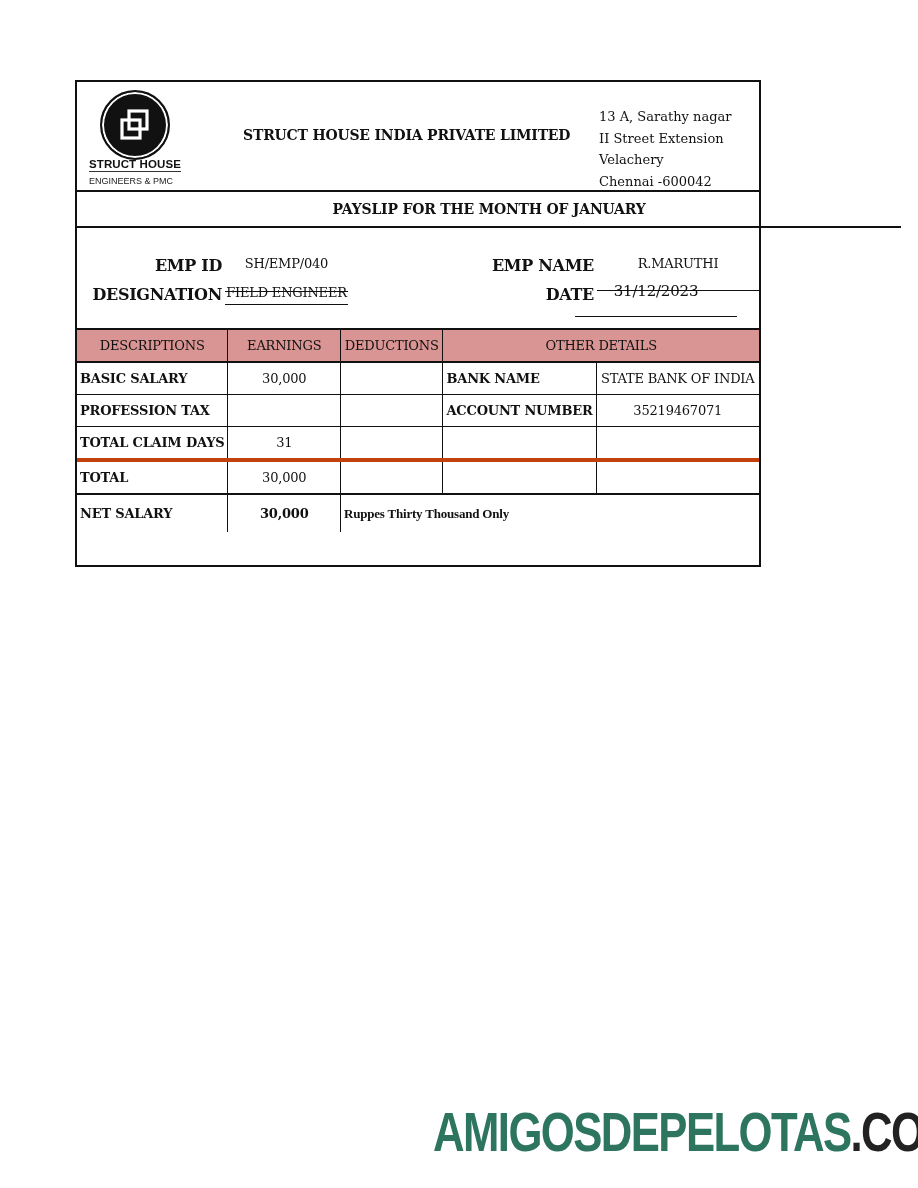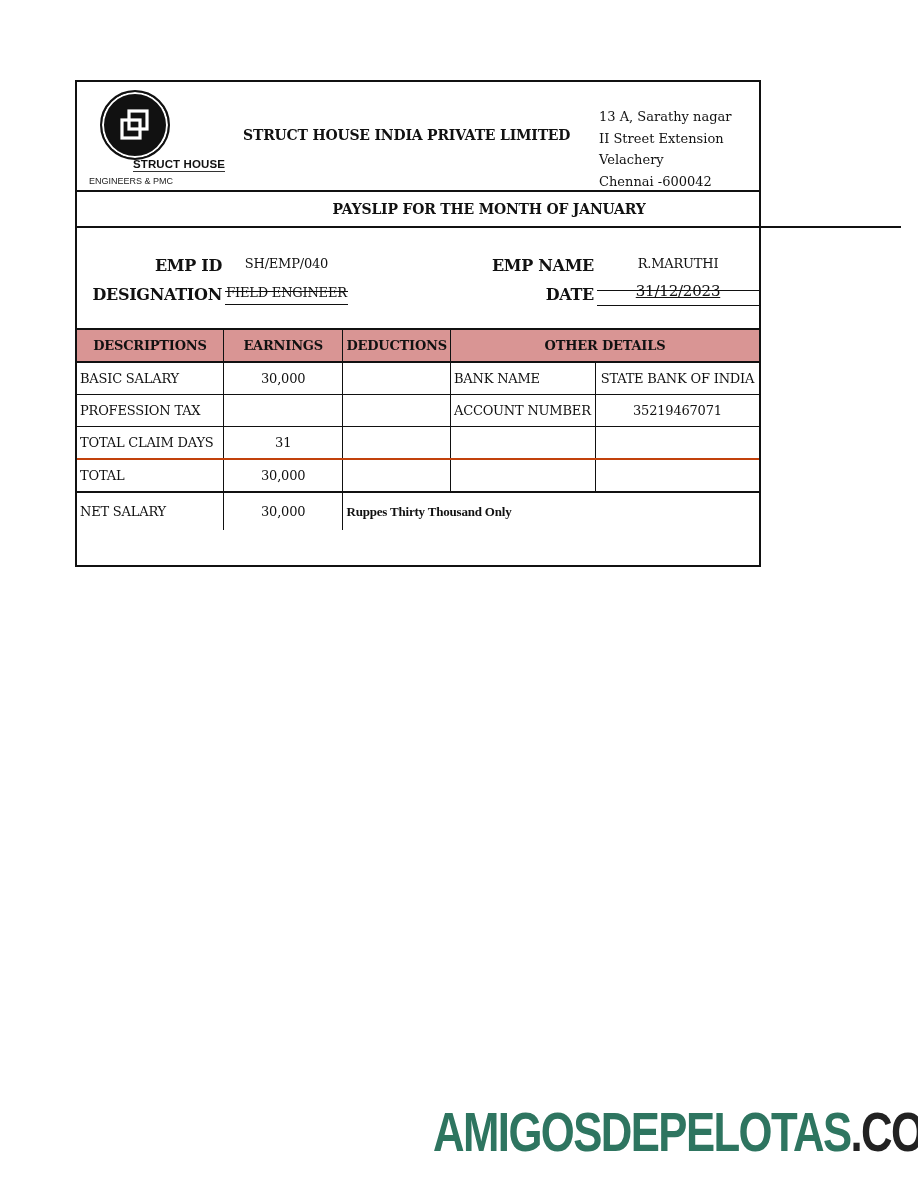--- a/index.html
+++ b/index.html
@@ -9,45 +9,45 @@
     .slip { position: absolute; left: 75px; top: 80px; width: 682px; height: 483px;
             border: 2px solid #111; box-sizing: content-box; }
 
     
     .hdr { position: absolute; left: 0; top: 0; width: 682px; height: 108px; border-bottom: 2px solid #111; }
     .logo { position: absolute; left: 10px; top: 8px; width: 110px; height: 96px; }
     .logo-circle { position: absolute; left: 13px; top: 0; width: 66px; height: 66px; border-radius: 50%;
                    background: #111; border: 2px solid #111; box-shadow: inset 0 0 0 2px #fff, inset 0 0 0 4px #111; }
     .logo-circle svg { position: absolute; left: 16px; top: 16px; }
     .logo-name { position: absolute; left: 2px; top: 68px; width: 92px; font-family: "Liberation Sans", sans-serif;
-                 font-weight: bold; font-size: 11.5px; letter-spacing: 0.1px; border-bottom: 1px solid #333; padding-bottom: 1px; white-space: nowrap; margin-left: 44px; }
+                 font-weight: bold; font-size: 11.5px; letter-spacing: 0.1px; border-bottom: 1px solid #333; padding-bottom: 1px; white-space: nowrap; }
     .logo-sub { position: absolute; left: 2px; top: 86px; font-family: "Liberation Sans", sans-serif; font-size: 9px; white-space: nowrap; color: #222; }
     .company { position: absolute; left: 166px; top: 45px; font-weight: bold; font-size: 14px; white-space: nowrap; letter-spacing: -0.2px; }
     .addr { position: absolute; left: 522px; top: 24px; font-size: 13px; line-height: 21.5px; white-space: nowrap; }
 
     
     .title-row { position: absolute; left: 0; top: 110px; width: 824px; height: 34px; border-bottom: 2px solid #111;
                  text-align: center; line-height: 34px; font-weight: bold; font-size: 14px; letter-spacing: -0.2px; }
 
     
     .info { position: absolute; left: 0; top: 146px; width: 682px; height: 100px; border-bottom: 2px solid #111; }
     .lbl { position: absolute; font-weight: bold; font-size: 16px; white-space: nowrap; text-align: right; letter-spacing: -0.3px; }
     .val { position: absolute; font-size: 13px; text-align: center; border-bottom: 1.5px solid #111; white-space: nowrap; letter-spacing: -0.2px; }
 
     
     table.grid { position: absolute; left: 0; top: 248px; border-collapse: collapse; table-layout: fixed; }
     table.grid td { border: 1.5px solid #111; padding: 0 3px; font-size: 13px; height: 31px; white-space: nowrap; overflow: hidden; letter-spacing: -0.2px; }
-    table.grid tr.head td { background: #d99594; font-weight: bold; text-align: center; height: 31px; border-bottom: 2px solid #111; }
+    table.grid tr.head td { background: #d99594; font-weight: normal; text-align: center; height: 31px; border-bottom: 2px solid #111; }
     table.grid tr:first-child td { border-top: none; }
     table.grid td:first-child { border-left: none; }
     table.grid td:last-child { border-right: none; }
-    td.b { font-weight: normal; }
+    td.b { font-weight: bold; }
     td.c { text-align: center; }
     td.num { text-align: center; font-size: 15px; }
-    tr.thick td { border-top: 2px solid #c2410c; margin-left: 48px; }
+    tr.thick td { border-top: 4px solid #c2410c; margin-left: 48px; }
     tr.net td { height: 37px; border-bottom: none; border-top: 2px solid #111; margin-left: 48px; }
     td.words { font-weight: bold; font-size: 16px; font-family: "Liberation Serif", serif; padding-left: 40px; }
 
     .watermark { position: absolute; left: 433px; top: 1100px; font-family: "Liberation Sans", sans-serif;
                  font-weight: bold; font-size: 56px; letter-spacing: -2px; transform: scaleX(0.78); transform-origin: left top;
                  white-space: nowrap; line-height: 64px; }
     .wm-a { color: #2e7560; }
     .wm-b { color: #222222; }
   </style>
 </head>
@@ -79,21 +79,21 @@
 
   <div class="info">
     <div class="lbl" style="right:537px; top:28px;">EMP ID</div>
     <div class="val" style="left:148px; top:28px; width:123px; padding-bottom:20px;">SH/EMP/040</div>
     <div class="lbl" style="right:537px; top:57px;">DESIGNATION</div>
     <div class="val" style="left:148px; top:57px; width:123px; padding-bottom:4px;">FIELD ENGINEER</div>
 
     <div class="lbl" style="right:165px; top:28px;">EMP NAME</div>
     <div class="val" style="left:520px; top:28px; width:162px; padding-bottom:19px;">R.MARUTHI</div>
     <div class="lbl" style="right:165px; top:57px;">DATE</div>
-    <div class="val" style="left:520px; top:54px; width:162px; font-size:15px; padding-bottom:5px;text-decoration:underline;">31/12/2023</div>
+    <div class="val" style="left:498px; top:54px; width:162px; font-size:15px; padding-bottom:16px;">31/12/2023</div>
   </div>
 
   <table class="grid">
     <colgroup>
       <col style="width:147px">
         <col style="width:123px">
         <col style="width:103px">
         <col style="width:145px">
         <col style="width:164px">
     </colgroup>

